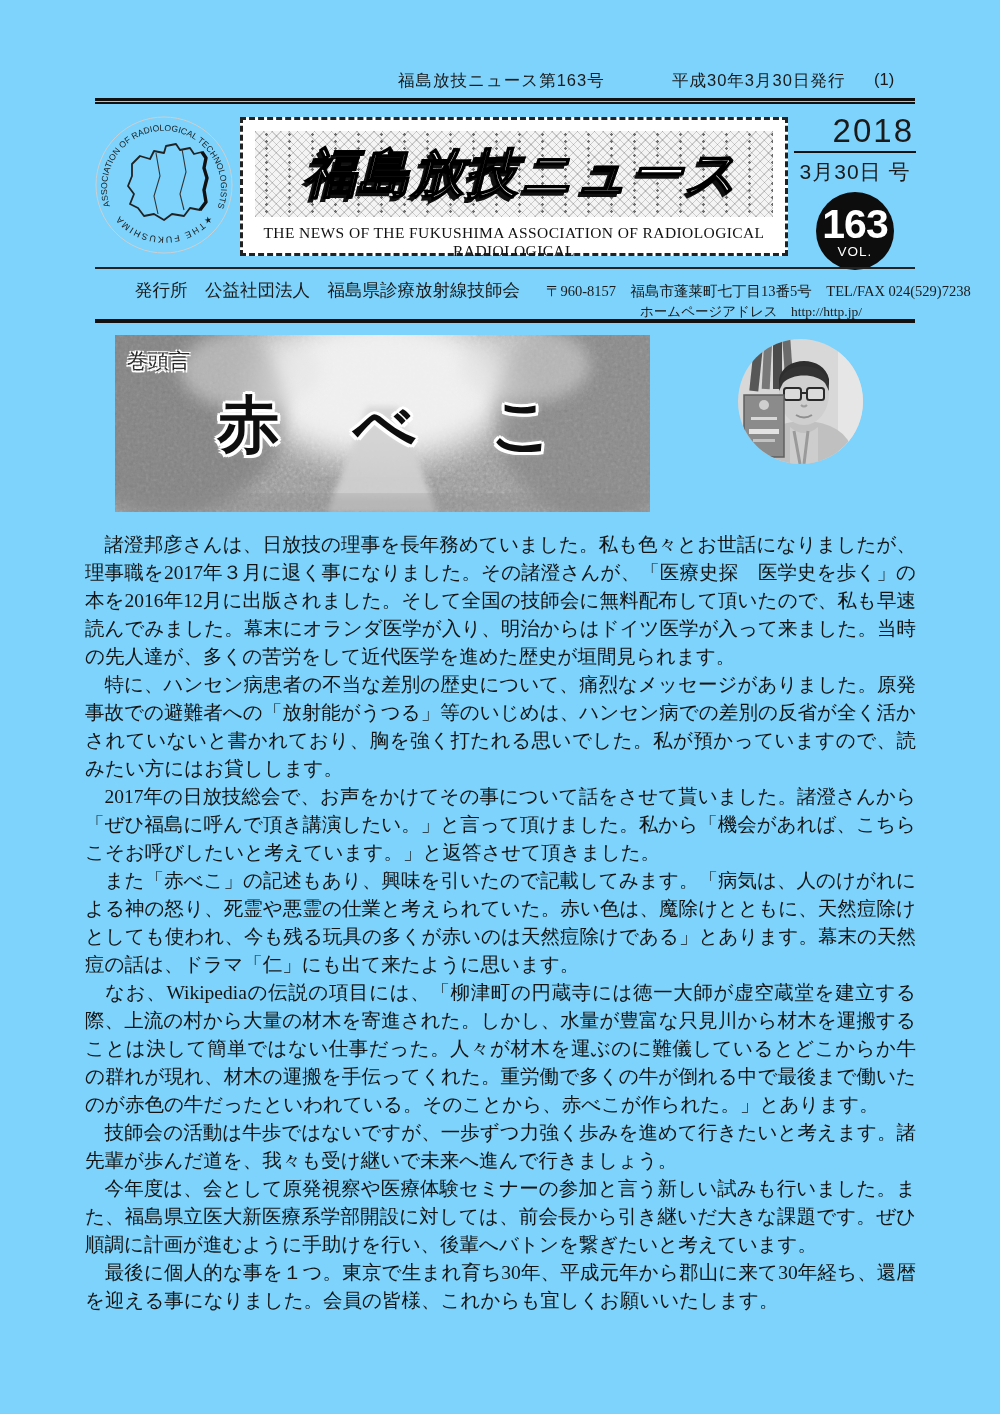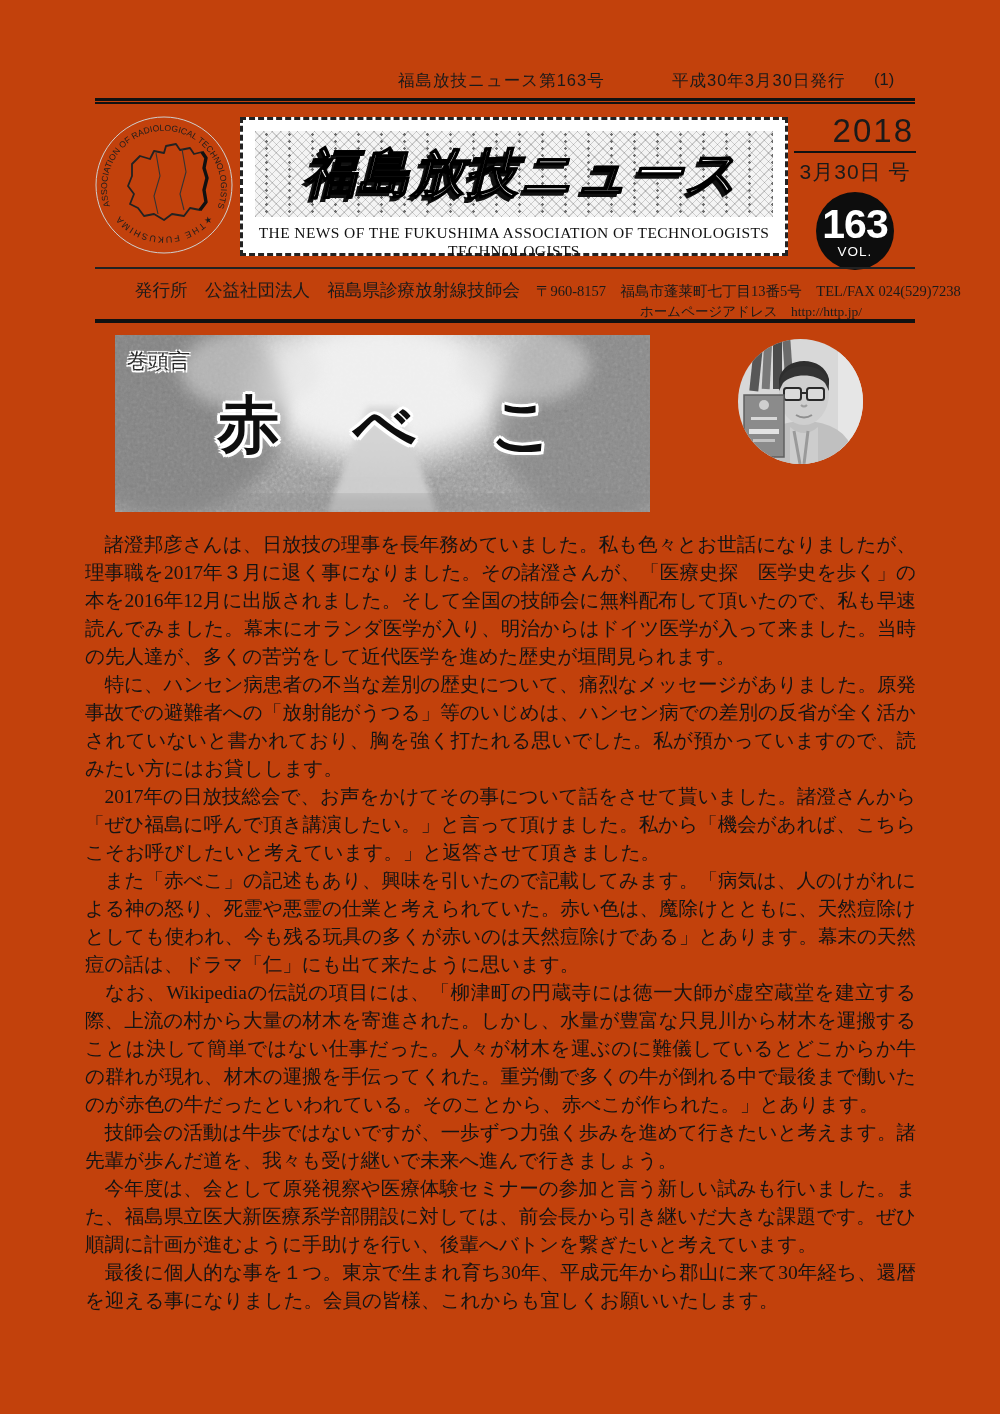--- a/index.html
+++ b/index.html
@@ -1,18 +1,18 @@
 <!DOCTYPE html>
 <html><head>
 <meta charset="utf-8">
 <style>
   html,body{margin:0;padding:0;background:#e8e8e8;}
   .page{
     position:relative;width:1000px;height:1414px;margin:0 auto;
-    background:#c2410c;color:#1a1a1a;overflow:hidden;
+    background:#7dd3fc;color:#1a1a1a;overflow:hidden;
     font-family:"Liberation Serif","DejaVu Serif",serif;
   }
   .sans{font-family:"Liberation Sans","DejaVu Sans",sans-serif;}
 
   
   .th-title{position:absolute;left:398px;top:70px;font-size:16.5px;letter-spacing:1px;}
   .th-date{position:absolute;left:672px;top:70px;font-size:16.5px;letter-spacing:1px;}
   .th-page{position:absolute;left:874px;top:70px;font-size:16.5px;}
   .rule-double{position:absolute;left:95px;top:98px;width:820px;height:6px;
     background:linear-gradient(#111 0 2.5px,transparent 2.5px 3.8px,#111 3.8px 6px);}
@@ -42,21 +42,21 @@
     font-size:21px;letter-spacing:1px;}
   .vol-badge{position:absolute;left:816px;top:192px;width:78px;height:78px;border-radius:50%;
     color:#fff;text-align:center;}
   .vol-num{position:absolute;left:0;right:0;top:9px;font-size:41px;font-weight:bold;letter-spacing:-1px;}
   .vol-label{position:absolute;left:0;right:0;top:52px;font-size:13.5px;letter-spacing:1px;}
 
   
   .rule-thin{position:absolute;left:95px;top:267px;width:820px;height:2px;background:#222;}
   .pub-line1{position:absolute;left:135px;top:278px;white-space:nowrap;}
   .pub-issuer{font-size:17.5px;}
-  .pub-address{font-size:14.5px;margin-left:16px;}
+  .pub-address{font-size:14.5px;margin-left:26px;}
   .pub-line2{position:absolute;left:640px;top:303px;font-size:13.5px;}
   .rule-thick{position:absolute;left:95px;top:319px;width:820px;height:4px;background:#111;}
 
   
   .feature-photo{position:absolute;left:115px;top:335px;width:535px;height:177px;overflow:hidden;background:#a8a8a8;}
   .feature-photo svg{display:block;}
   .kantogen{position:absolute;left:12px;top:12px;font-size:21px;font-weight:normal;color:#2b2b2b;
     text-shadow:-1.5px -1.5px 0 #fff,1.5px -1.5px 0 #fff,-1.5px 1.5px 0 #fff,1.5px 1.5px 0 #fff,0 0 3px #fff;}
   .feature-title{position:absolute;left:0;right:0;top:48px;text-align:center;
     font-size:62px;font-weight:900;color:#0e0e0e;letter-spacing:6px;
@@ -102,21 +102,21 @@
         <path d="M 62,47 L 66,70 L 60,90 L 64,108" fill="none" stroke="#333" stroke-width="1.1"></path>
         <path d="M 88,43 L 92,66 L 86,88 L 90,104" fill="none" stroke="#333" stroke-width="1.1"></path>
       </g>
     </svg>
   </div>
 
   <div class="mast-box">
     <div class="pattern-band">
       <div class="mast-title">福島放技ニュース</div>
     </div>
-    <div class="mast-sub">THE NEWS OF THE FUKUSHIMA ASSOCIATION OF TECHNOLOGISTS TECHNOLOGISTS</div>
+    <div class="mast-sub">THE NEWS OF THE FUKUSHIMA ASSOCIATION OF RADIOLOGICAL RADIOLOGICAL</div>
   </div>
 
   <div class="year sans">2018</div>
   <div class="year-rule"></div>
   <div class="issue-day sans">3月30日 号</div>
   <div class="vol-badge sans" style="background:#0d0d0d;">
     <div class="vol-num">163</div>
     <div class="vol-label">VOL.</div>
   </div>
 

